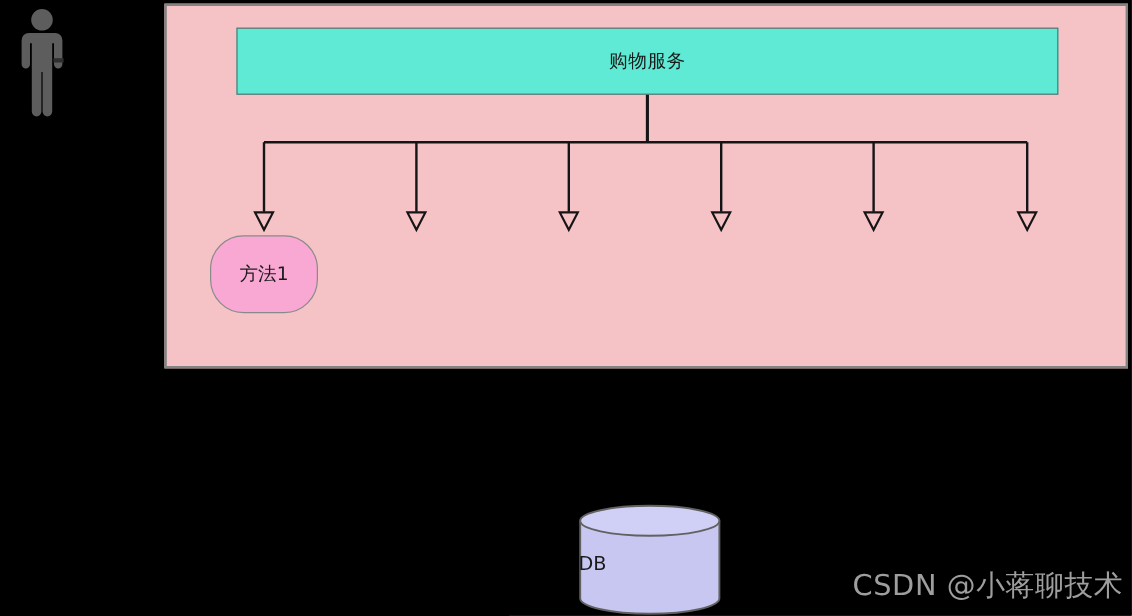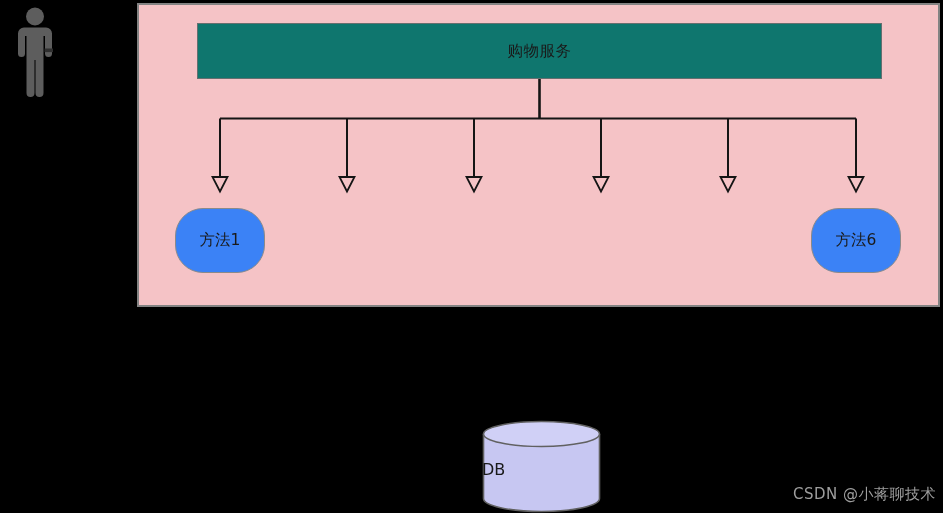--- a/index.html
+++ b/index.html
@@ -11,47 +11,47 @@
   .actor { position:absolute; left:15px; top:7px; width:40px; height:92px; }
 
   
   .service-box {
     position:absolute; left:137px; top:3px; width:803px; height:304px;
     background:#F5C3C6; border:2px solid #838383; box-sizing:border-box;
   }
   
   .service-header {
     position:absolute; left:197px; top:23px; width:685px; height:56px;
-    background:#0f766e; border:1.5px solid #656F6F; box-sizing:border-box;
+    background:#5eead4; border:1.5px solid #656F6F; box-sizing:border-box;
     display:flex; align-items:center; justify-content:center;
     font-size:15.5px; color:#1a1a1a; letter-spacing:0.5px;
   }
   
   .connectors { position:absolute; left:0; top:0; width:943px; height:513px; pointer-events:none; }
 
   
   .method-box {
-    position:absolute; top:208px; width:90px; height:65px;
-    background:#3b82f6; border:1.5px solid #8A8A8A; border-radius:28px;
+    position:absolute; top:196px; width:90px; height:65px;
+    background:#f9a8d4; border:1.5px solid #8A8A8A; border-radius:28px;
     box-sizing:border-box; display:flex; align-items:center; justify-content:center;
     font-size:15.5px; color:#1a1a1a;
   }
   .m0{left:175px} .m1{left:302px} .m2{left:429px} .m3{left:556px} .m4{left:683px} .m5{left:811px}
 
   
   .db-svg { position:absolute; left:482px; top:420px; width:119px; height:93px; }
   .db-label {
     position:absolute; left:482px; top:460px; width:119px; text-align:left;
     font-size:16px; color:#1a1a1a;
   }
 
   
   .watermark {
     position:absolute; right:7px; bottom:9px;
-    font-size:15px; color:#9E9E9E; letter-spacing:0.5px;
+    font-size:24px; color:#9E9E9E; letter-spacing:0.5px;
   }
 </style>
 </head>
 <body>
 
 <div class="stage">
 
   <svg class="actor" viewBox="0 0 40 92" aria-hidden="true">
     <circle cx="20" cy="9.5" r="9" fill="#5D5D5D"></circle>
     <path fill="#5D5D5D" d="M9,20.5 a6,6 0 0 0 -6,6 v20 a3.5,3.5 0 0 0 7,0 v-17.5 h1.5 v57 a4,4 0 0 0 8,0 v-33 h1 v33 a4,4 0 0 0 8,0 v-57 h1.5 v17.5 a3.5,3.5 0 0 0 7,0 v-20 a6,6 0 0 0 -6,-6 z"></path>
@@ -77,21 +77,20 @@
       <path d="M212.5,177 L227.5,177 L220,191.5 Z" stroke-width="1.8"></path>
       <path d="M339.5,177 L354.5,177 L347,191.5 Z" stroke-width="1.8"></path>
       <path d="M466.5,177 L481.5,177 L474,191.5 Z" stroke-width="1.8"></path>
       <path d="M593.5,177 L608.5,177 L601,191.5 Z" stroke-width="1.8"></path>
       <path d="M720.5,177 L735.5,177 L728,191.5 Z" stroke-width="1.8"></path>
       <path d="M848.5,177 L863.5,177 L856,191.5 Z" stroke-width="1.8"></path>
     </g>
   </svg>
 
   <div class="method-box m0">方法1</div>
-  <div class="method-box m5">方法6</div>
 
   <svg class="db-svg" viewBox="0 0 119 93" aria-hidden="true">
     <path d="M1.5,14 v64.5 a58,13 0 0 0 116,0 V14" fill="#C7C7F2" stroke="#616161" stroke-width="1.6"></path>
     <ellipse cx="59.5" cy="14" rx="58" ry="12.5" fill="#D0D0F6" stroke="#616161" stroke-width="1.6"></ellipse>
   </svg>
   <div class="db-label">DB</div>
 
   <div class="watermark">CSDN @小蒋聊技术</div>
 
 </div>

